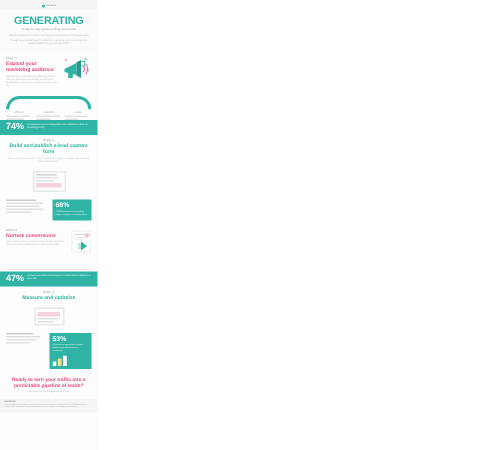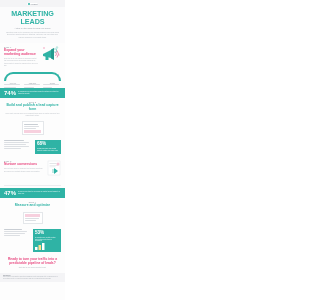--- a/index.html
+++ b/index.html
@@ -118,21 +118,21 @@
 
   <div class="brandbar">
     <div class="logo-chip">
       <span class="logo-dot"></span>
       <span class="logo-text">HubSpot</span>
     </div>
   </div>
 
   <div class="hero">
     <h1>
-      <span class="l2">MARKETING LEADS</span>
+      <span>GENERATING</span>
     </h1>
     <div class="sub">A step-by-step guide to filling your funnel</div>
     <div class="para">Marketing leads are the lifeblood of any growing business. This guide walks through the essential steps for attracting, capturing, and converting more qualified leads from your website traffic.</div>
   </div>
 
   <div class="step">
     <div class="row">
       <div class="col">
         <div class="step-tag">STEP 1</div>
         <div class="step-title">Expand your marketing audience</div>

